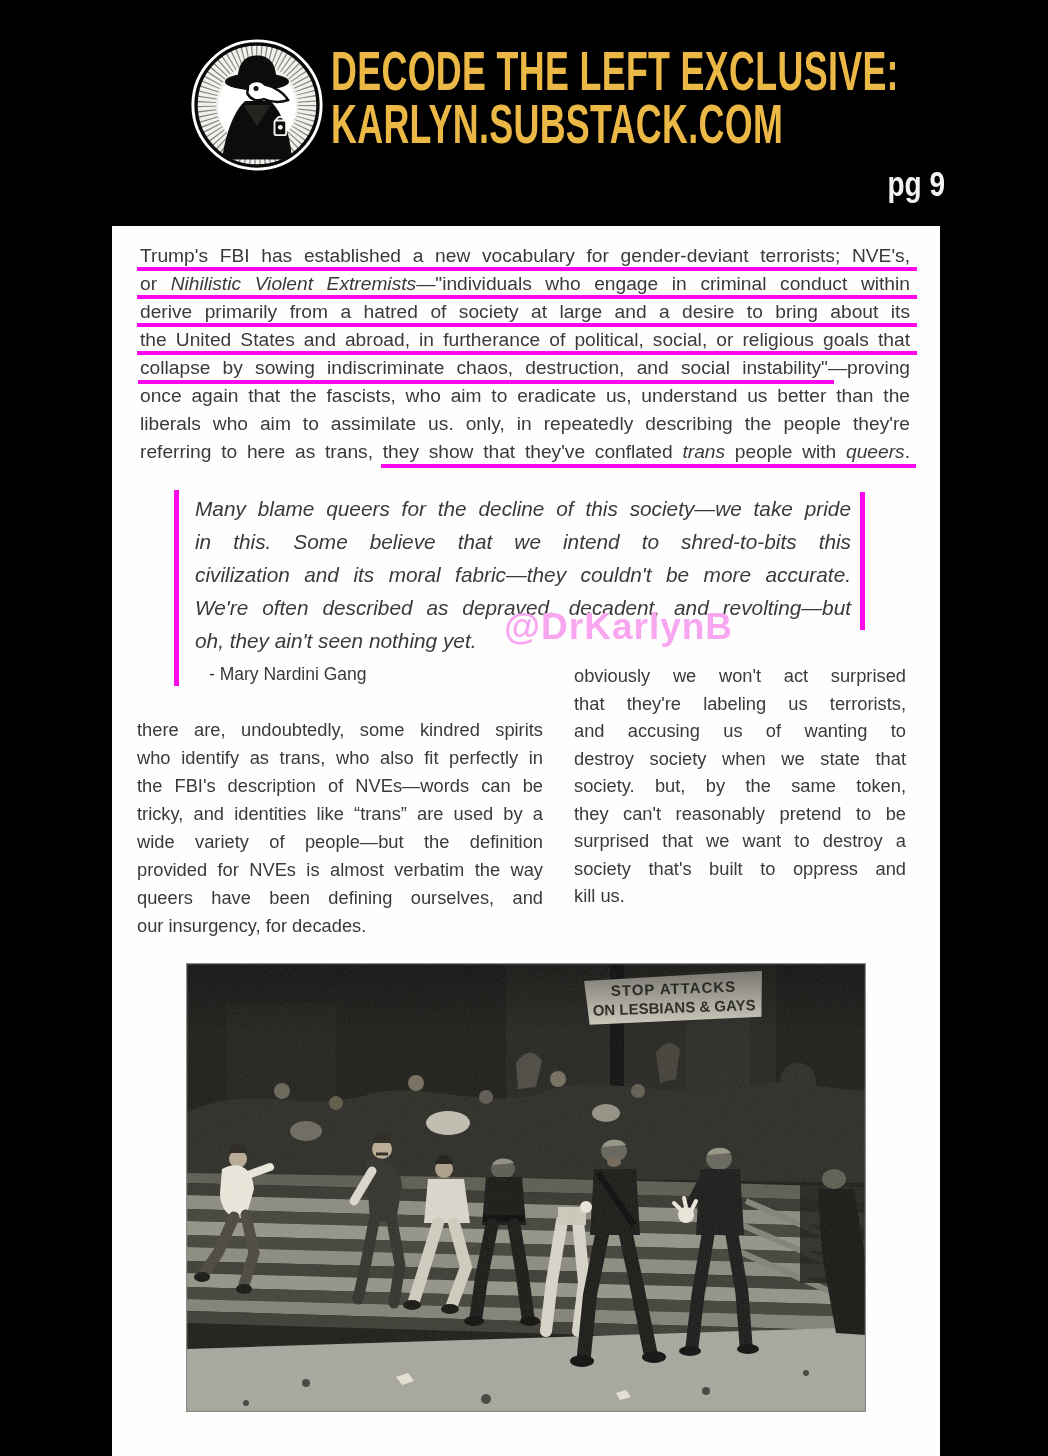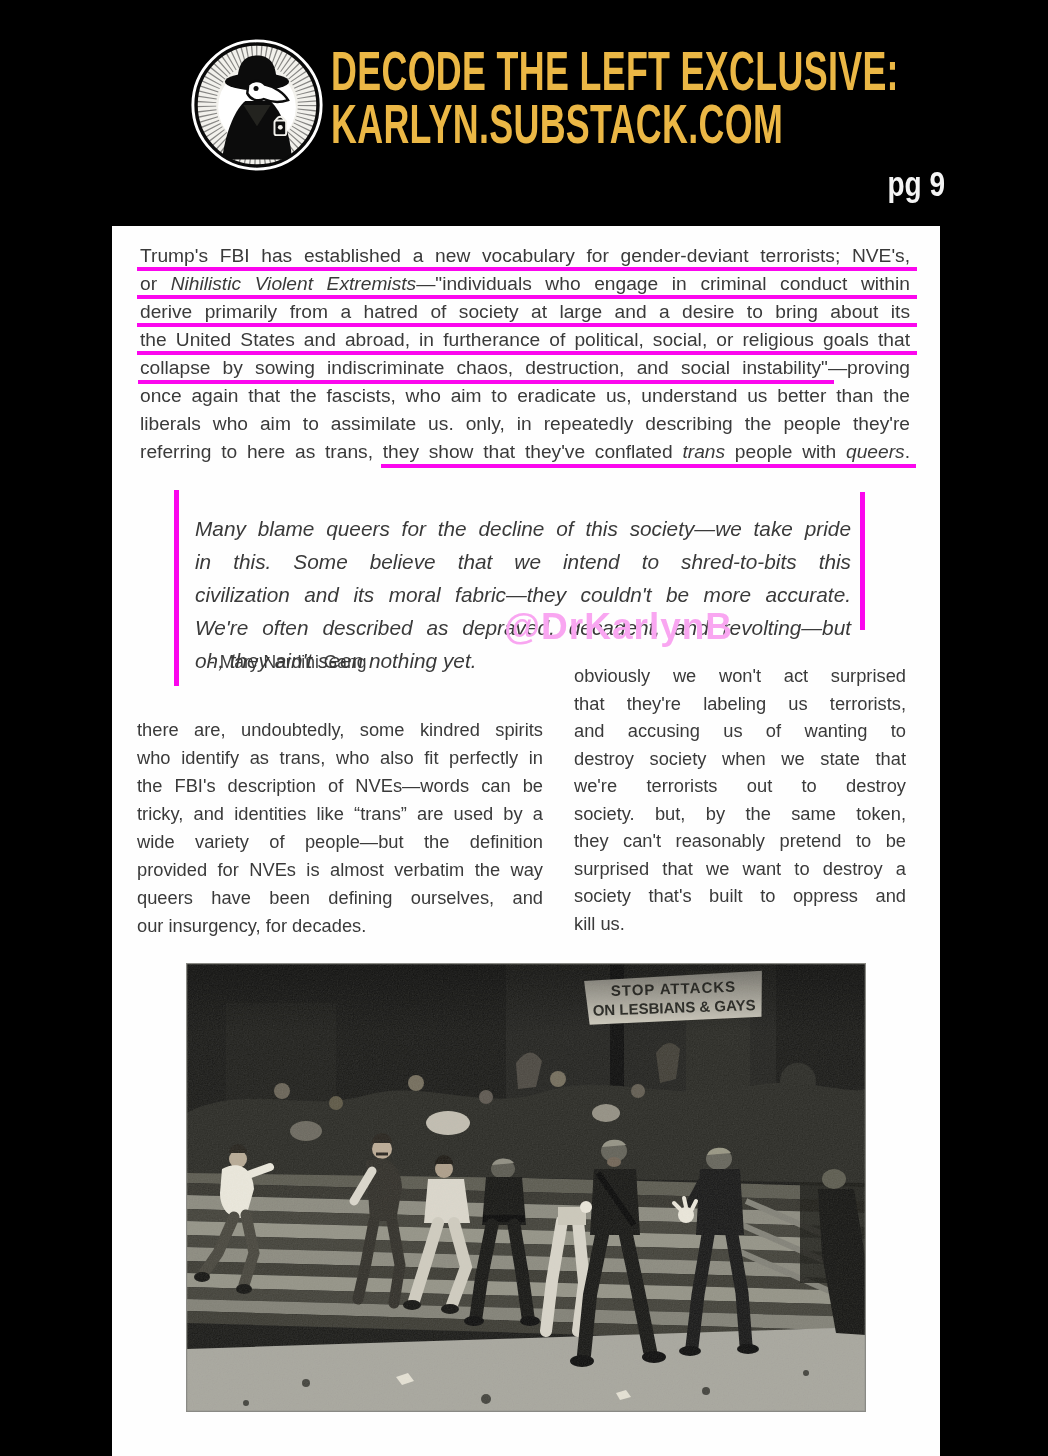--- a/index.html
+++ b/index.html
@@ -29,30 +29,30 @@
   .para1{position:absolute;left:28px;top:16px;width:770px;font-size:19.2px;line-height:28px;}
   .pline{position:relative;text-align:justify;text-align-last:justify;white-space:nowrap;}
   .pline i{font-style:italic;margin-top:33px;}
   .ul-full::after{content:"";position:absolute;left:-3px;right:-7px;bottom:-1px;height:4px;
                   background:var(--magenta);}
   .ulp{position:relative;}
   .ulp::after{content:"";position:absolute;left:-2px;right:-6px;bottom:-6px;height:4px;
               background:var(--magenta);}
 
   .quote-text{position:absolute;left:83px;top:266px;width:656px;font-size:20.8px;
-              line-height:33px;font-style:italic;color:#333;margin-top:20px;}
+              line-height:33px;font-style:italic;color:#333;}
   .quote-text .tline{text-align:justify;text-align-last:justify;white-space:nowrap;}
   .quote-text .tline:last-child{text-align-last:left;}
   .bar{position:absolute;width:5px;background:var(--magenta);}
   .bar-left{left:62px;top:264px;height:196px;}
   .bar-right{left:748px;top:266px;height:138px;}
 
   .watermark{position:absolute;left:392px;top:380px;color:var(--wm-pink);font-weight:bold;
              font-size:37px;letter-spacing:1px;white-space:nowrap;text-align:center;}
-  .attribution{position:absolute;left:97px;top:426px;font-size:17.5px;color:#454545;}
+  .attribution{position:absolute;left:97px;top:438px;font-size:17.5px;color:#454545;}
 
   .col{position:absolute;font-size:18.3px;}
   .col .tline{text-align:justify;text-align-last:justify;white-space:nowrap;}
   .col .tline:last-child{text-align-last:left;}
   .col-left{left:25px;top:490px;width:406px;line-height:28px;}
   .col-right{left:462px;top:436px;width:332px;line-height:27.5px;}
 
   .photo{position:absolute;left:74px;top:737px;width:680px;height:449px;}
   .photo svg{display:block;width:100%;height:100%;filter:blur(.4px) contrast(1.04);}
   .banner-text{font-family:"Liberation Sans",sans-serif;font-weight:bold;fill:#23231d;}
@@ -122,21 +122,20 @@
         <div class="tline">wide variety of people—but the definition</div>
         <div class="tline">provided for NVEs is almost verbatim the way</div>
         <div class="tline">queers have been defining ourselves, and</div>
         <div class="tline">our insurgency, for decades.</div>
       </div>
     <div class="col col-right txt">
         <div class="tline">obviously we won't act surprised</div>
         <div class="tline">that they're labeling us terrorists,</div>
         <div class="tline">and accusing us of wanting to</div>
         <div class="tline">destroy society when we state that</div>
-        <div class="tline">we're terrorists out to destroy</div>
         <div class="tline">society. but, by the same token,</div>
         <div class="tline">they can't reasonably pretend to be</div>
         <div class="tline">surprised that we want to destroy a</div>
         <div class="tline">society that's built to oppress and</div>
         <div class="tline">kill us.</div>
       </div>
 
     <figure class="photo">
       <svg viewBox="0 0 680 449" preserveAspectRatio="none" aria-hidden="true">
         <defs>

